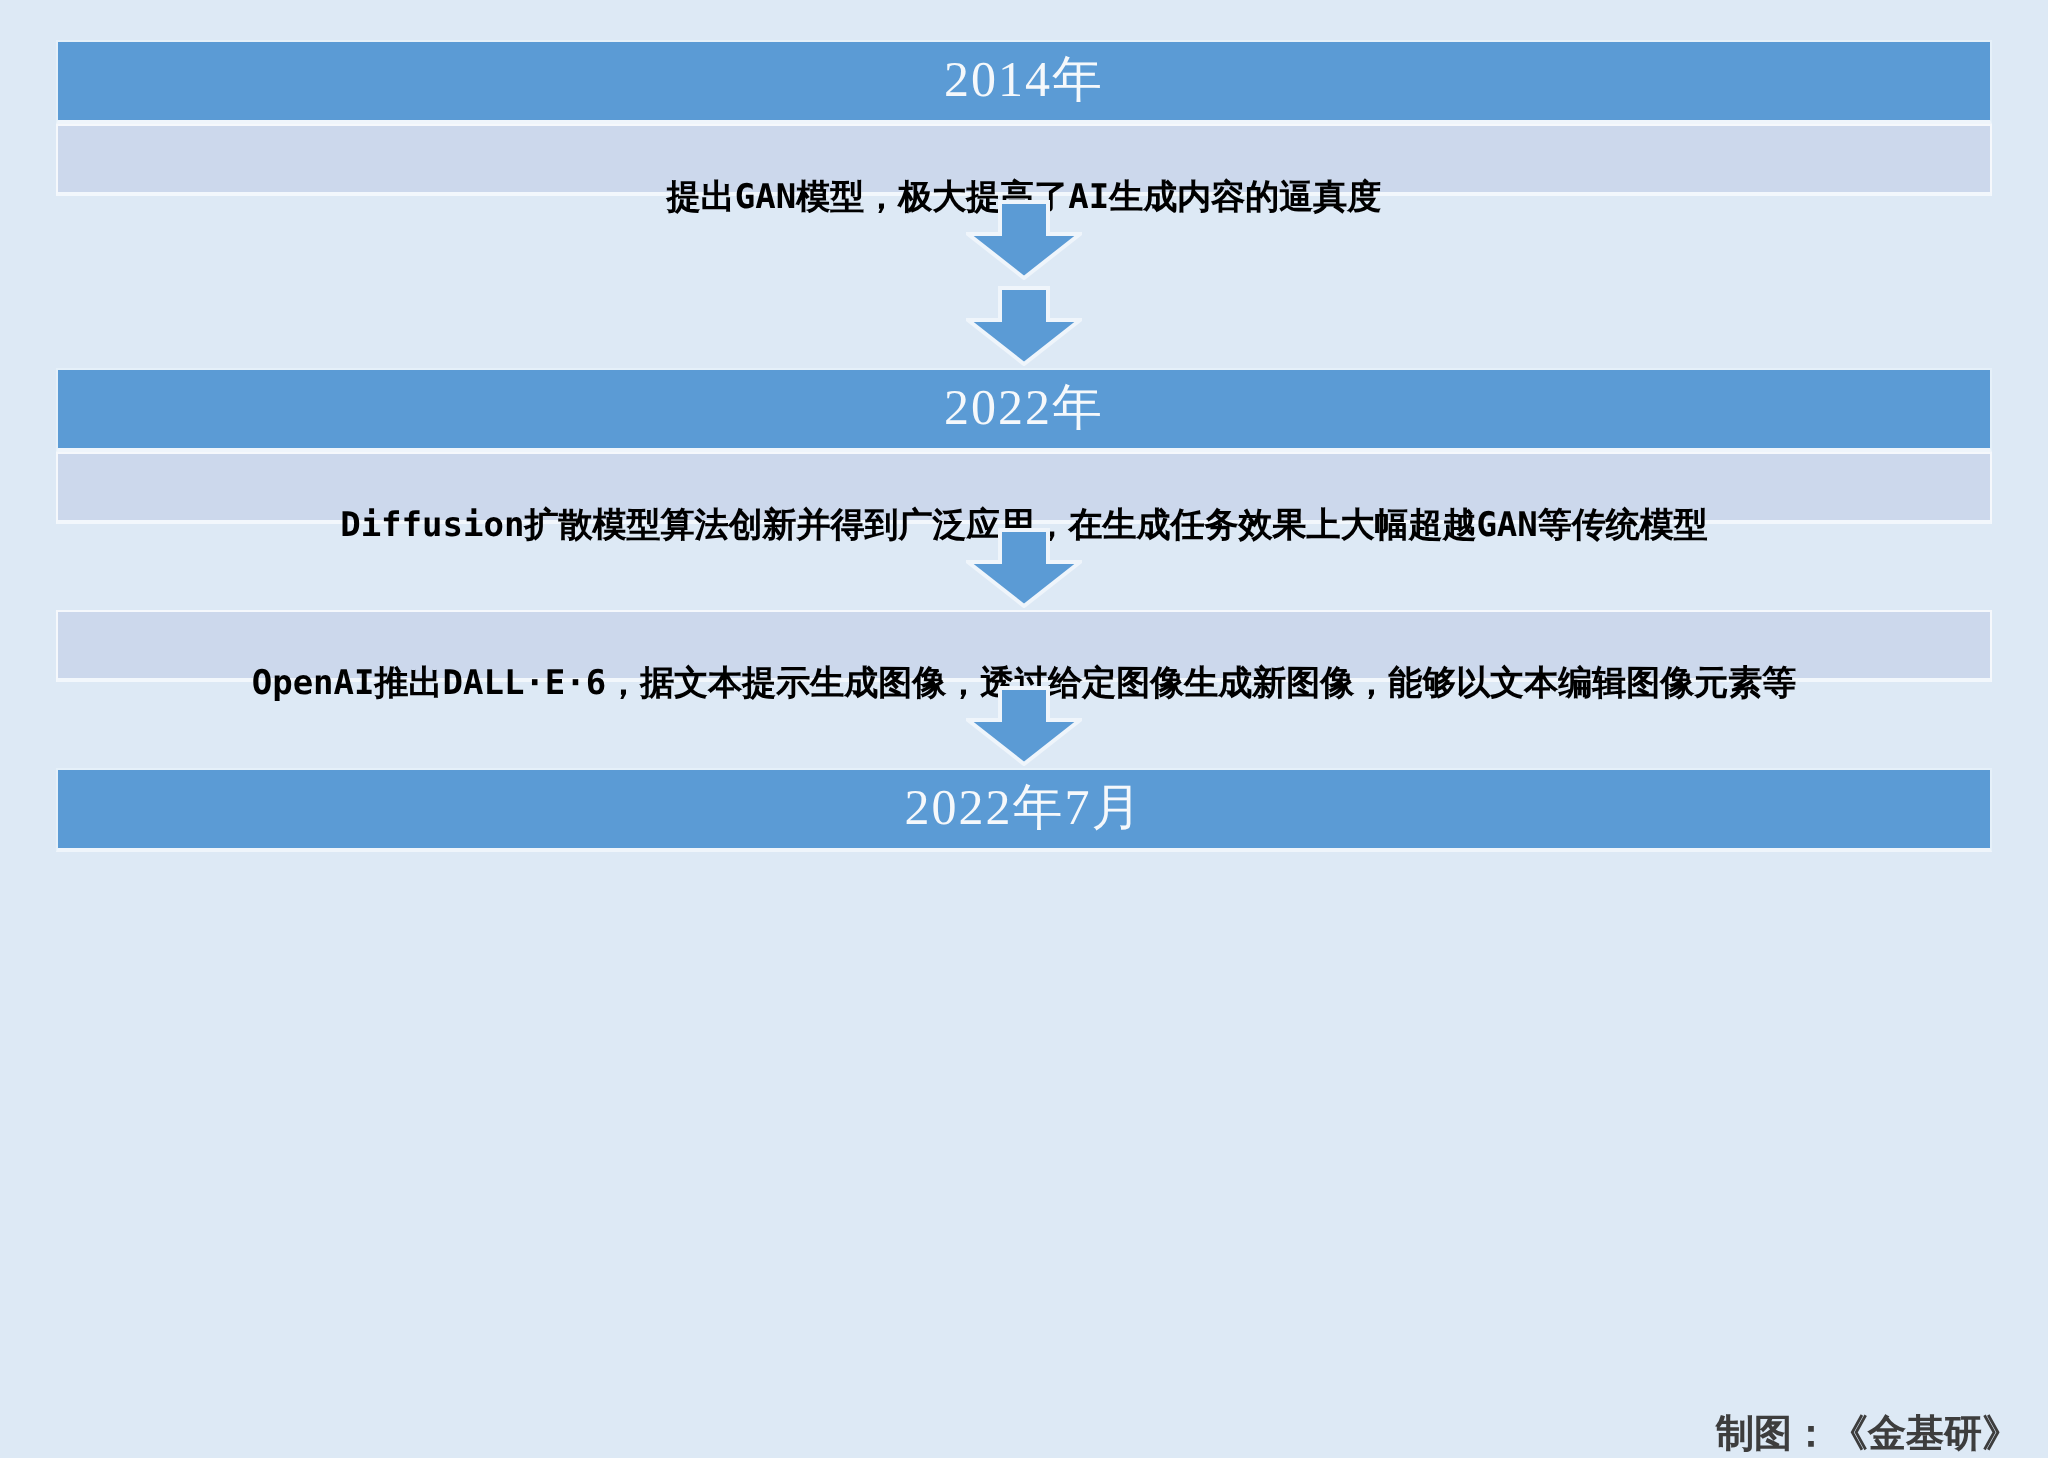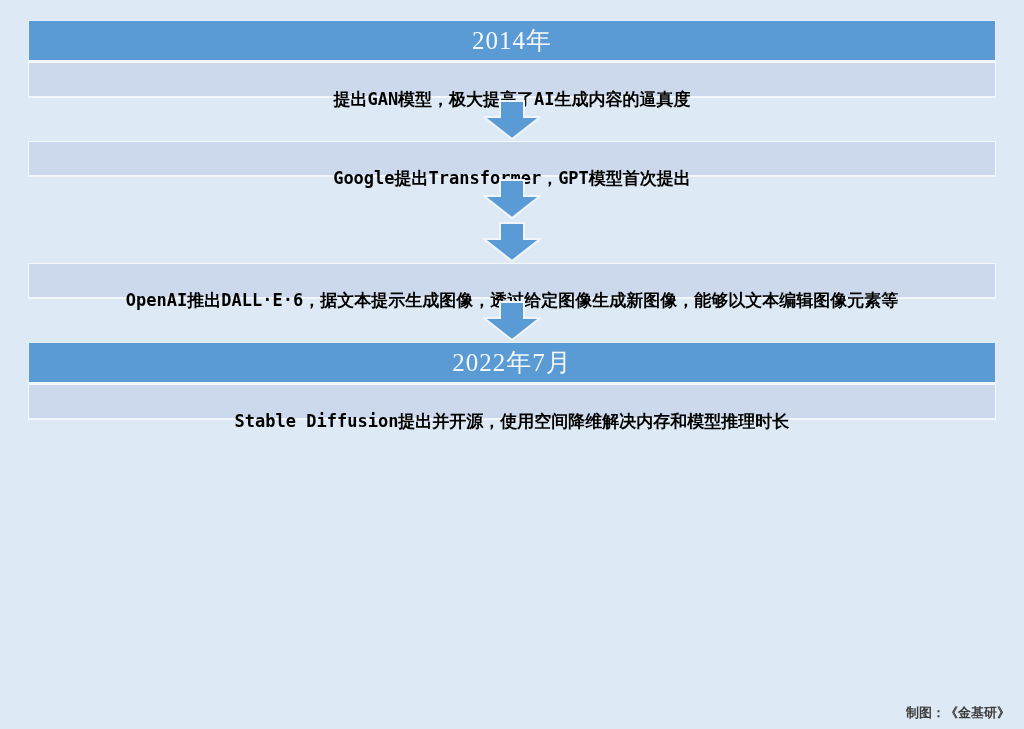--- a/index.html
+++ b/index.html
@@ -66,21 +66,21 @@
     align-items: center;
     justify-content: center;
   }
   .arrow-slot svg {
     display: block;
   }
   .credit {
     position: absolute;
     right: 14px;
     top: 704px;
-    font-size: 13px;
+    font-size: 19px;
     font-weight: bold;
     color: #3d3d3d;
     font-family: "Liberation Sans", sans-serif;
   }
 </style>
 </head>
 <body>
 
 <div class="canvas">
 
@@ -92,32 +92,35 @@
       <span class="desc-text">提出GAN模型，极大提高了AI生成内容的逼真度</span>
     </div>
     <div class="arrow-slot">
       <svg width="58" height="40" viewBox="0 0 58 40">
         <polygon points="17,1 41,1 41,17 57,17 29,39 1,17 17,17" fill="#5b9bd5" stroke="#eff5fb" stroke-width="2"></polygon>
       </svg>
     </div>
   </section>
 
   <section class="tl-section">
-    <div class="desc-bar">
-      <span class="desc-text">Google提出Transformer，GPT模型首次提出</span>
-    </div>
     <div class="arrow-slot">
       <svg width="58" height="40" viewBox="0 0 58 40">
         <polygon points="17,1 41,1 41,17 57,17 29,39 1,17 17,17" fill="#5b9bd5" stroke="#eff5fb" stroke-width="2"></polygon>
       </svg>
     </div>
   </section>
 
 
   <section class="tl-section">
+    <div class="year-bar">
+      <span class="year-label">2022年</span>
+    </div>
+    <div class="desc-bar">
+      <span class="desc-text">Diffusion扩散模型算法创新并得到广泛应用，在生成任务效果上大幅超越GAN等传统模型</span>
+    </div>
     <div class="arrow-slot">
       <svg width="58" height="40" viewBox="0 0 58 40">
         <polygon points="17,1 41,1 41,17 57,17 29,39 1,17 17,17" fill="#5b9bd5" stroke="#eff5fb" stroke-width="2"></polygon>
       </svg>
     </div>
   </section>
 
   <section class="tl-section">
     <div class="desc-bar">
       <span class="desc-text">OpenAI推出DALL·E·6，据文本提示生成图像，透过给定图像生成新图像，能够以文本编辑图像元素等</span>
@@ -126,20 +129,17 @@
       <svg width="58" height="40" viewBox="0 0 58 40">
         <polygon points="17,1 41,1 41,17 57,17 29,39 1,17 17,17" fill="#5b9bd5" stroke="#eff5fb" stroke-width="2"></polygon>
       </svg>
     </div>
   </section>
 
   <section class="tl-section">
     <div class="year-bar">
       <span class="year-label">2022年7月</span>
     </div>
-    <div class="desc-bar">
-      <span class="desc-text">Stable Diffusion提出并开源，使用空间降维解决内存和模型推理时长</span>
-    </div>
   </section>
 
 </div>
 
 <div class="credit">制图：《金基研》</div>
 
 </body></html>

